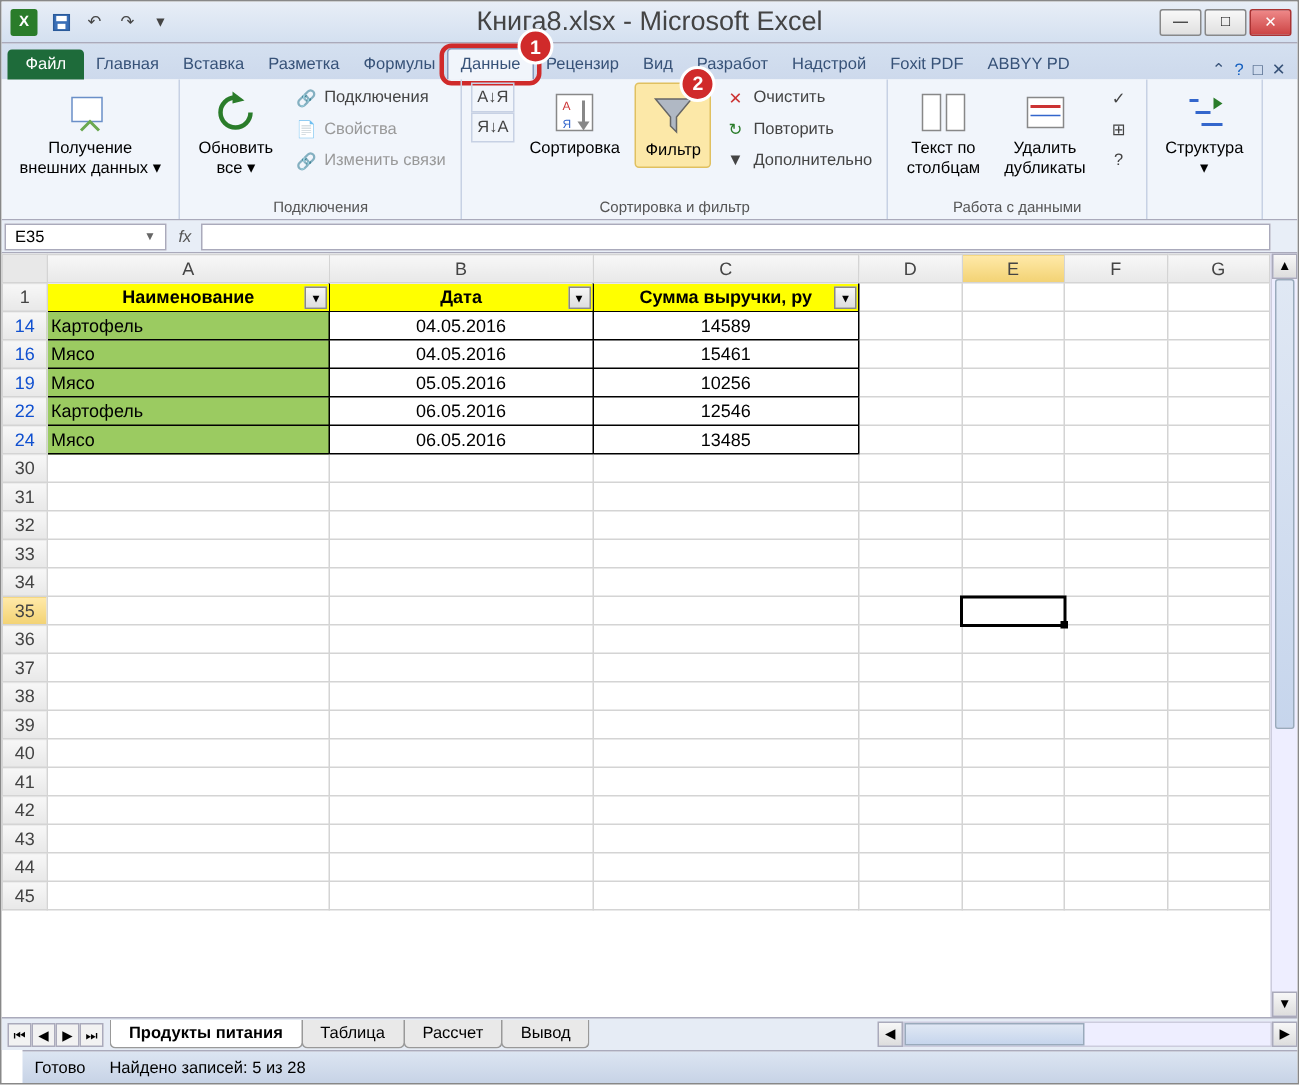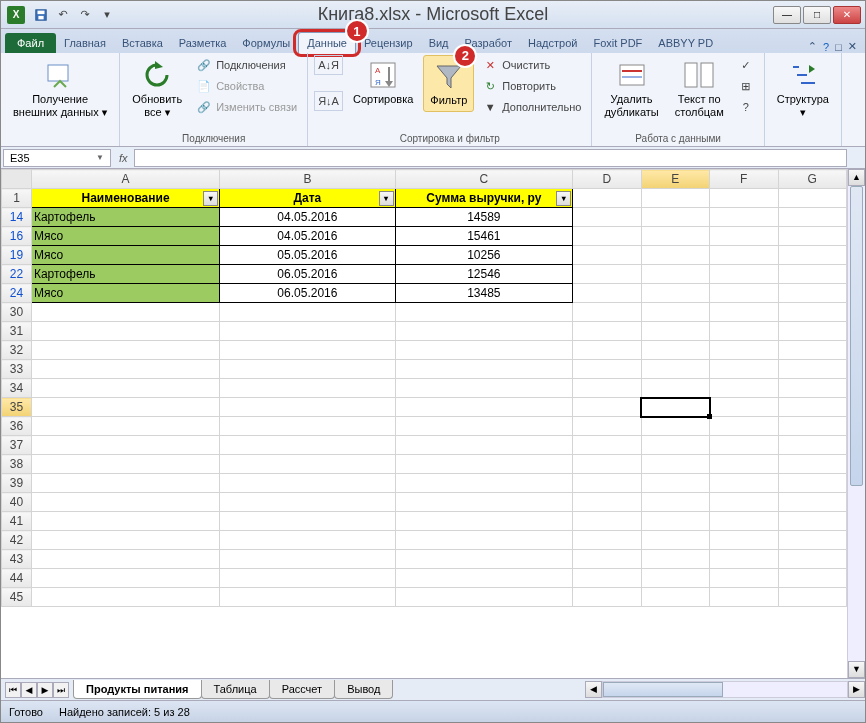--- a/index.html
+++ b/index.html
@@ -77,21 +77,21 @@
 .sheet-nav { display: flex; gap: 0; padding: 0 4px; }
 .sheet-nav span { width: 16px; height: 16px; border: 1px solid #aab; background: #f2f2f2; text-align: center; font-size: 9px; line-height: 14px; cursor: pointer; }
 .sheet-tab { padding: 3px 12px; background: #e9e9e9; border: 1px solid #999; border-top: none; border-radius: 0 0 4px 4px; margin-right: -1px; cursor: pointer; }
 .sheet-tab.active { background: #fff; font-weight: bold; }
 .hscroll { margin-left: auto; width: 280px; height: 17px; display: flex; align-items: center; }
 .hscroll .arrow { width: 17px; height: 17px; background: linear-gradient(#f7f7f7,#ddd); border: 1px solid #aab; text-align: center; font-size: 9px; line-height: 15px; cursor: pointer; }
 .hscroll .track { flex: 1; height: 17px; background: #eef; border: 1px solid #ccd; position: relative; }
 .hscroll .thumb { position: absolute; left: 0; top: 0; bottom: 0; width: 120px; background: linear-gradient(#e0e8f4,#c6d5ec); border: 1px solid #9ab; }
 
 
-.statusbar { position: absolute; bottom: 0; left: 0; right: 0; height: 22px; background: linear-gradient(#dce5f2, #c7d3e6); border-top: 1px solid #aab; display: flex; align-items: center; font-size: 11px; padding: 0 8px; gap: 16px; }
+.statusbar { position: absolute; bottom: 0; left: 14px; right: 0; height: 22px; background: linear-gradient(#dce5f2, #c7d3e6); border-top: 1px solid #aab; display: flex; align-items: center; font-size: 11px; padding: 0 8px; gap: 16px; }
 .zoom { margin-left: auto; display: flex; align-items: center; gap: 6px; }
 .zoom .slider { width: 100px; height: 4px; background: #9ab; position: relative; border-radius: 2px; }
 .zoom .slider::after { content: ''; position: absolute; left: 50%; top: -4px; width: 8px; height: 12px; background: #e8e8e8; border: 1px solid #888; border-radius: 2px; transform: translateX(-50%); }
 .viewbtn { width: 20px; height: 16px; border: 1px solid #aab; background: #eef; cursor: pointer; }
 </style>
 </head>
 <body>
 
 <div class="titlebar">
   <div class="sys-icon">X</div>
@@ -181,21 +181,21 @@
             <span class="ico-s">🔗</span>
             <span>Изменить связи</span>
           </div>
       </div>
     </div>
     <div class="rgroup-label">Подключения</div>
   </div>
 
   <div class="rgroup">
     <div class="rgroup-body">
-      <div class="rvstack" style="gap:16px;">
+      <div class="rvstack" style="gap:0;">
         <div class="rbtn-small" style="border:1px solid #c7d1e4; padding:3px;">
             <span>A↓Я</span>
           </div>
         <div class="rbtn-small" style="border:1px solid #c7d1e4; padding:3px;">
             <span>Я↓A</span>
           </div>
       </div>
       <div class="rbtn-big">
         <div class="ico">
             <svg viewBox="0 0 32 32">
@@ -233,37 +233,37 @@
       </div>
     </div>
     <div class="rgroup-label">Сортировка и фильтр</div>
   </div>
 
   <div class="rgroup">
     <div class="rgroup-body">
       <div class="rbtn-big">
         <div class="ico">
             <svg viewBox="0 0 32 32">
+              <rect x="2" y="4" width="12" height="24" fill="#fff" stroke="#888"></rect>
+              <rect x="18" y="4" width="12" height="24" fill="#fff" stroke="#888"></rect>
+            </svg>
+          </div>
+        <span style="white-space:pre-line;">Текст по
+столбцам</span>
+      </div>
+      <div class="rbtn-big">
+        <div class="ico">
+            <svg viewBox="0 0 32 32">
               <rect x="4" y="6" width="24" height="20" fill="#fff" stroke="#888"></rect>
               <line x1="6" y1="12" x2="26" y2="12" stroke="#c33" stroke-width="2"></line>
               <line x1="6" y1="18" x2="26" y2="18" stroke="#36c"></line>
             </svg>
           </div>
         <span style="white-space:pre-line;">Удалить
 дубликаты</span>
-      </div>
-      <div class="rbtn-big">
-        <div class="ico">
-            <svg viewBox="0 0 32 32">
-              <rect x="2" y="4" width="12" height="24" fill="#fff" stroke="#888"></rect>
-              <rect x="18" y="4" width="12" height="24" fill="#fff" stroke="#888"></rect>
-            </svg>
-          </div>
-        <span style="white-space:pre-line;">Текст по
-столбцам</span>
       </div>
       <div class="rvstack">
         <div class="rbtn-small">
             <span class="ico-s">✓</span>
           </div>
         <div class="rbtn-small">
             <span class="ico-s">⊞</span>
           </div>
         <div class="rbtn-small">
             <span class="ico-s">?</span>

